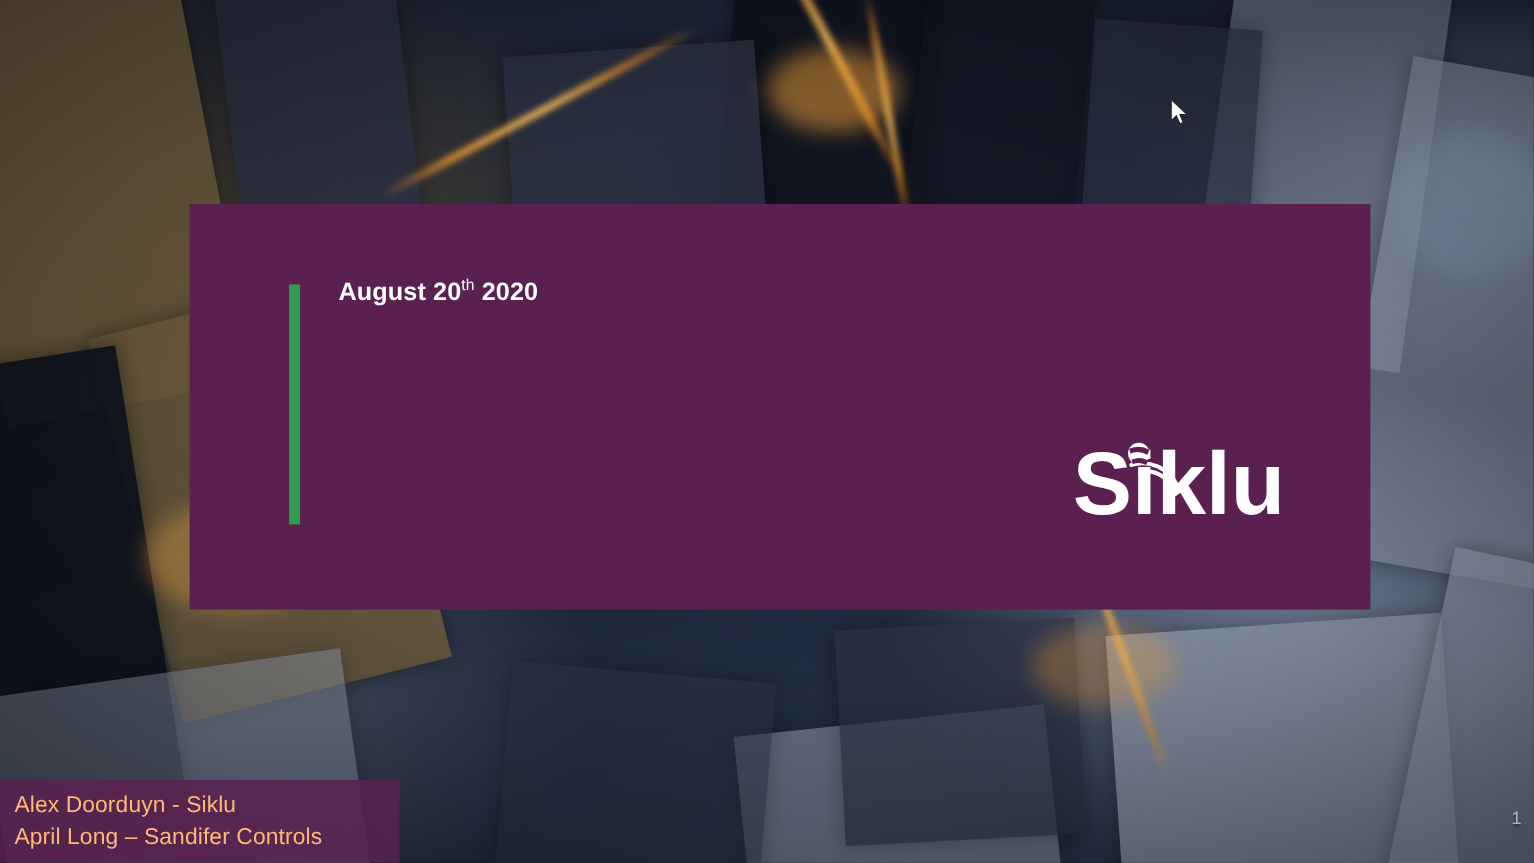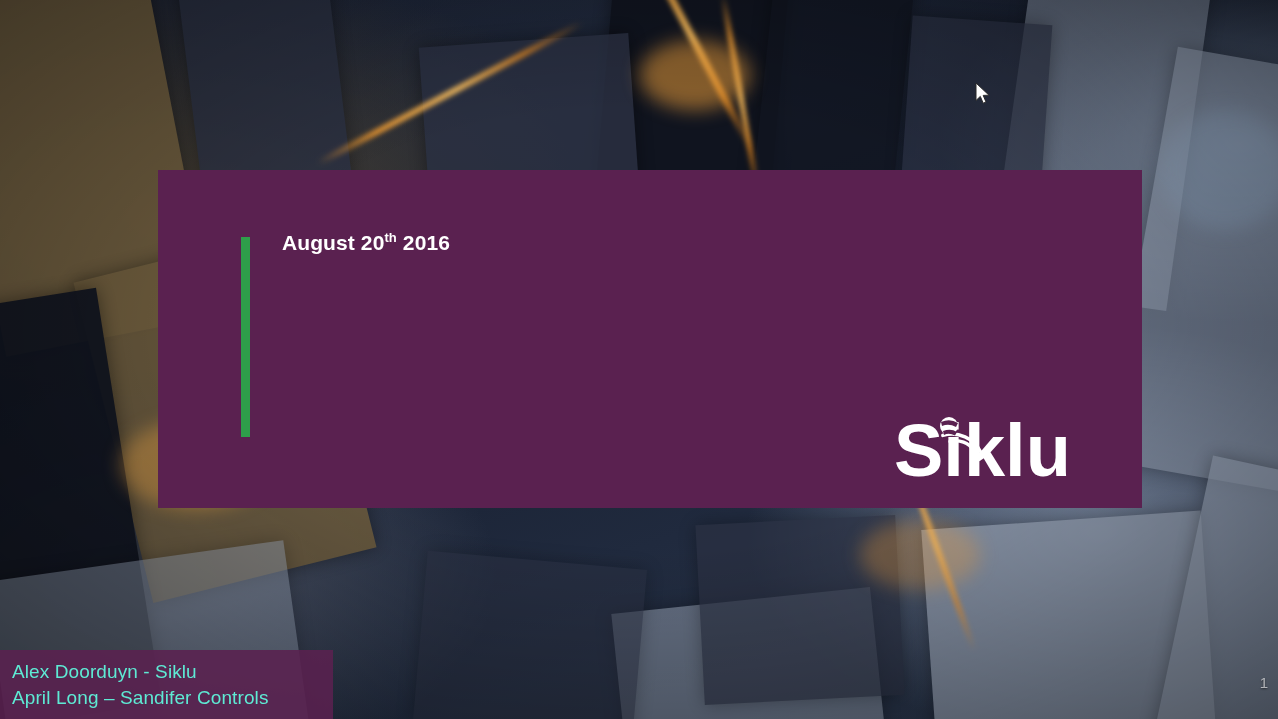--- a/index.html
+++ b/index.html
@@ -129,41 +129,41 @@
   #slide-date {
     margin-top:20px;
     color:#ffffff;
     font-size:21px;
     font-weight:bold;
     letter-spacing:.1px;
   }
   #slide-date sup {
     font-size:.62em;
     vertical-align:super;
-    font-weight:bold;
+    font-weight:normal;
   }
 
   
   #siklu-logo {
     position:absolute;
     right:48px; top:190px;
-    width:200px; height:86px;margin-top:48px;
+    width:200px; height:86px;
   }
   #siklu-logo svg { display:block; width:100%; height:100%; }
 
   
   #presenter-box {
     position:absolute;
     left:0; bottom:0;
     width:333px; height:69px;
     background:rgba(90,33,80,.88);
     padding:9px 0 0 12px;
   }
   .presenter-line {
-    color:#5eead4;
+    color:#fdba74;
     font-size:19px;
     line-height:26px;
     letter-spacing:.1px;
   }
 
   
   #page-number {
     position:absolute;
     right:10px; bottom:28px;
     color:rgba(255,255,255,.6);
@@ -221,21 +221,21 @@
     <div id="vignette"></div>
   </div>
 
   <div id="title-panel">
 
     <div id="accent-bar"></div>
 
     <div id="title-block">
 
       <div id="slide-date">
-        <span>August 20</span><sup>th</sup><span> 2016</span>
+        <span>August 20</span><sup>th</sup><span> 2020</span>
       </div>
     </div>
 
     <div id="siklu-logo">
       <svg viewBox="0 0 200 86" xmlns="http://www.w3.org/2000/svg" aria-label="Siklu">
         <text x="0" y="68" font-family="Liberation Sans, sans-serif" font-size="74" font-weight="bold" fill="#ffffff">Siklu</text>
 
         <g fill="none" stroke="#ffffff" stroke-width="3.4" stroke-linecap="round">
           <path d="M 58 30 A 22 22 0 0 1 78 46" transform="rotate(-18 68 38)"></path>
           <path d="M 53 22 A 32 32 0 0 1 84 50" transform="rotate(-18 68 38)"></path>

